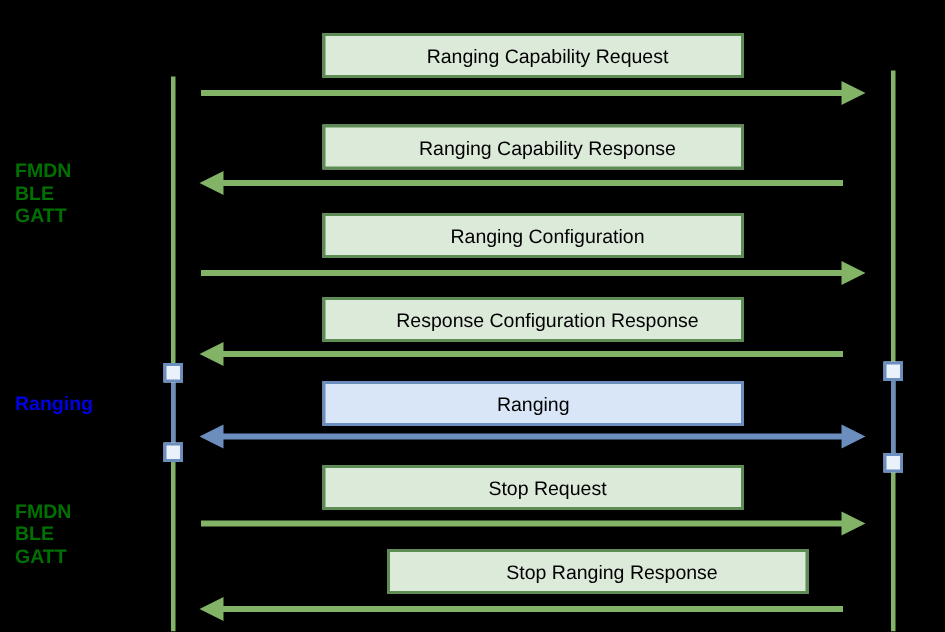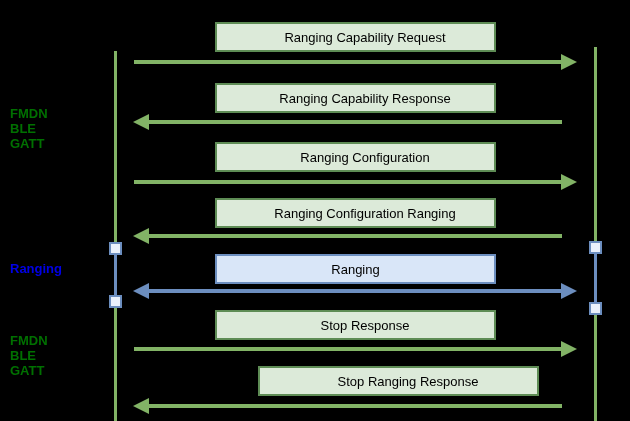--- a/index.html
+++ b/index.html
@@ -102,23 +102,23 @@
   </div>
   <div class="side-label green sl-bot">
     <div>FMDN</div>
     <div>BLE</div>
     <div>GATT</div>
   </div>
 
   <div class="msg-box green m0">Ranging Capability Request</div>
   <div class="msg-box green m2">Ranging Configuration</div>
   <div class="msg-box green m1">Ranging Capability Response</div>
-  <div class="msg-box green m3">Ranging Configuration Ranging</div>
+  <div class="msg-box green m3">Response Configuration Response</div>
   <div class="msg-box blue  m4">Ranging</div>
-  <div class="msg-box green m5">Stop Response</div>
+  <div class="msg-box green m5">Stop Request</div>
   <div class="msg-box green m6">Stop Ranging Response</div>
 
   <div class="arrow right a0">
     <div class="shaft"></div>
     <div class="head head-right"></div>
   </div>
   <div class="arrow left a1">
     <div class="shaft"></div>
     <div class="head head-left"></div>
   </div>

